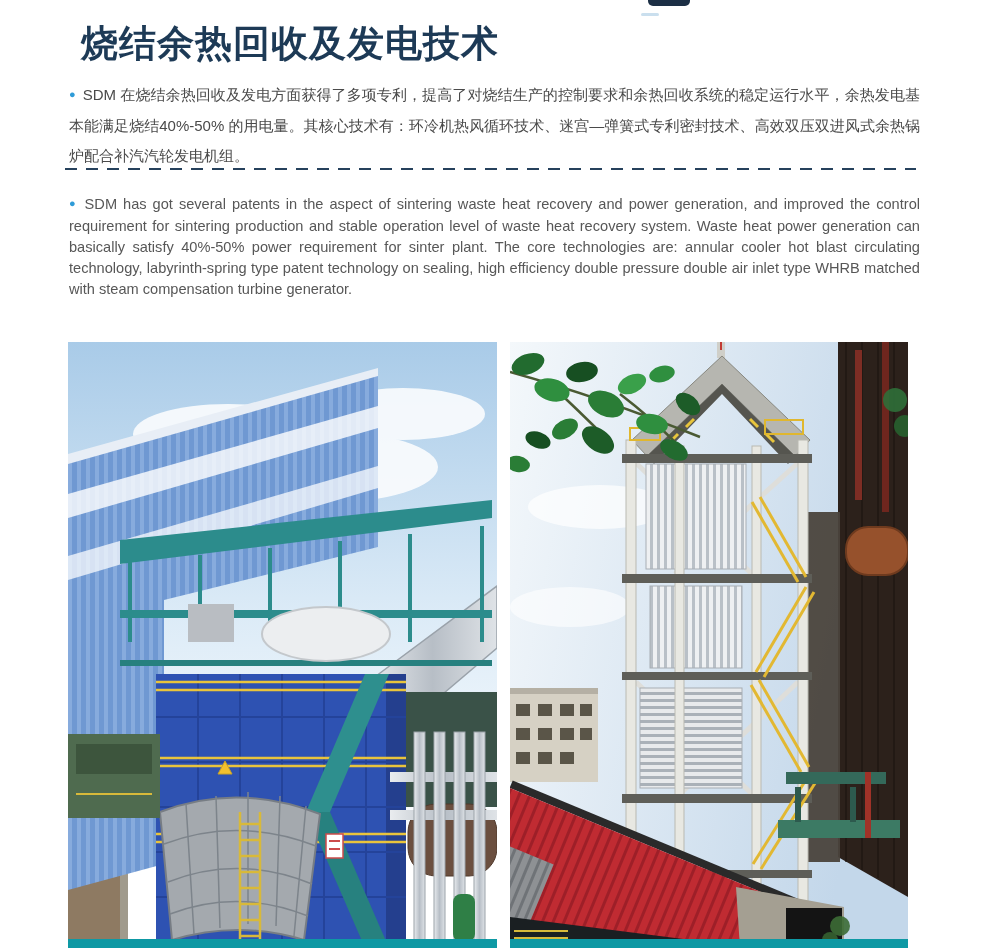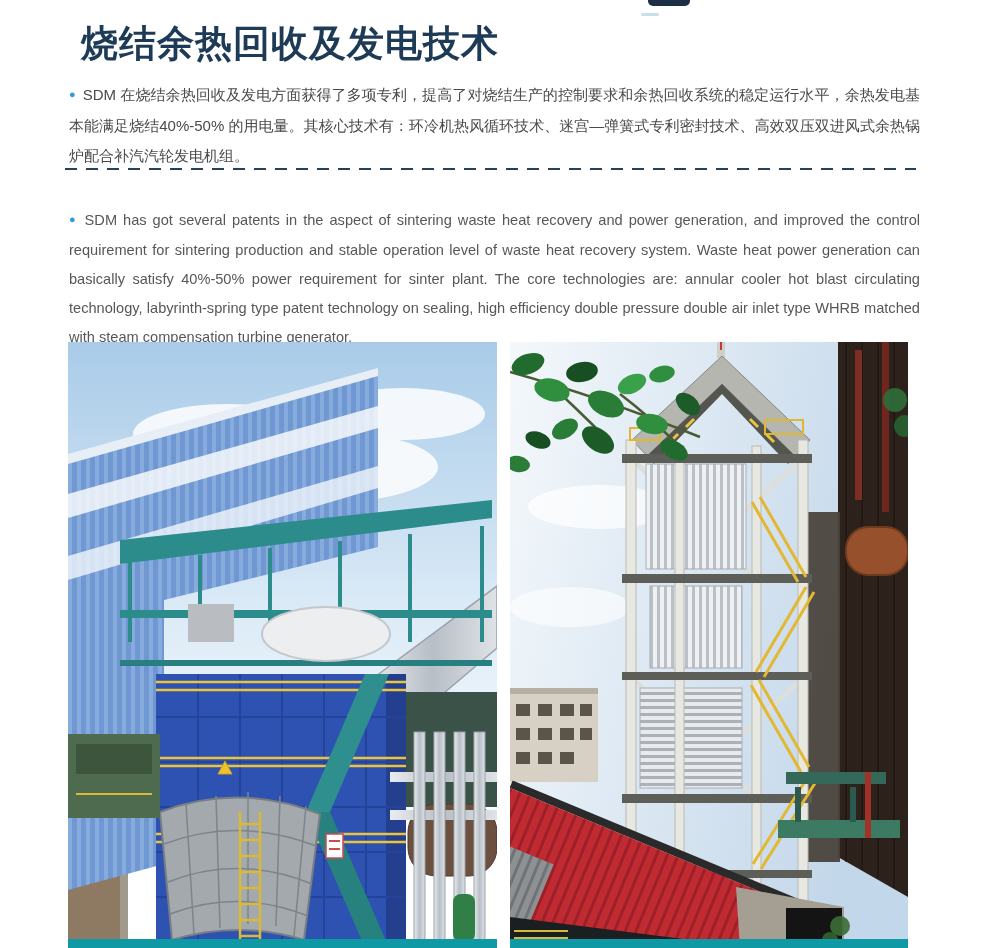--- a/index.html
+++ b/index.html
@@ -25,21 +25,21 @@
     color:#1d3a56;margin:16px;
   }
   .para{
     position:absolute;left:65px;width:851px;margin:4px;
     text-align:justify;
   }
   .para-cn{
     top:76px;font-size:15px;line-height:30px;color:#4a4a4a;
   }
   .para-en{
-    top:202px;font-size:14.6px;line-height:29px;color:#575757;
+    top:190px;font-size:14.6px;line-height:21px;color:#575757;
   }
   .bullet{
     color:#2f9cd8;font-size:11px;margin-right:7px;
     position:relative;top:-2px;
   }
   .divider{
     position:absolute;left:65px;top:168px;width:851px;height:2px;
     background:repeating-linear-gradient(90deg,#26415c 0 12px,transparent 12px 21px);
   }
   .photo{

